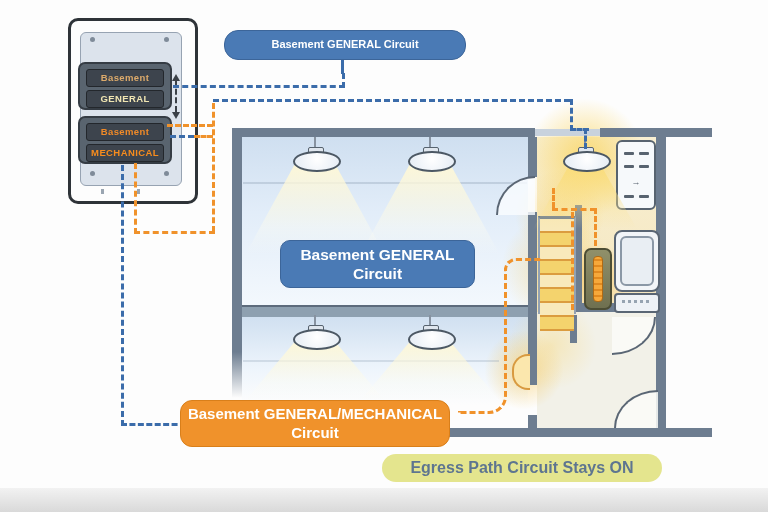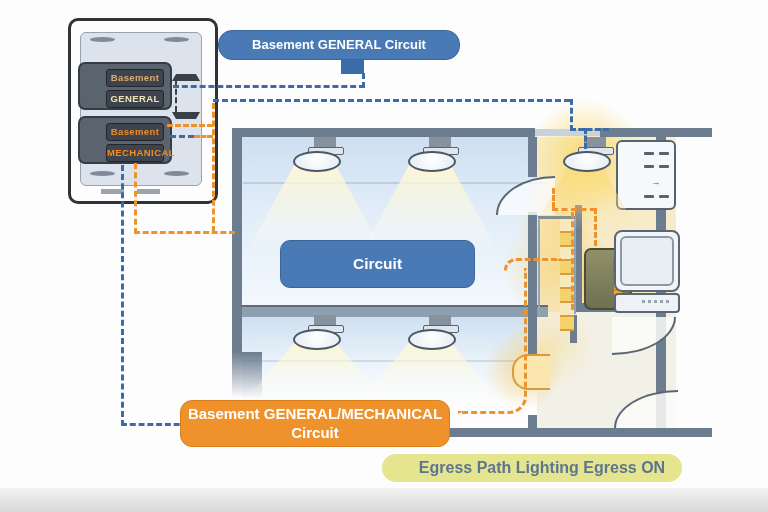--- a/index.html
+++ b/index.html
@@ -1,18 +1,18 @@
 <!DOCTYPE html>
 <html><head>
 <meta charset="utf-8">
 <style>
   html,body{margin:0;padding:0;background:#fff;}
   #stage{position:relative;width:768px;height:512px;background:#fdfdfd;overflow:hidden;
          font-family:"Liberation Sans",sans-serif;}
-  .abs{position:absolute;padding-left:20px;}
+  .abs{position:absolute;}
   
   .wall{position:absolute;background:#6d7d90;}
   
   .callout{position:absolute;color:#fff;font-weight:bold;text-align:center;
            display:flex;flex-direction:column;justify-content:center;line-height:1.25;}
   .callout.blue{background:#4a7ab5;border:1px solid #3c6599;}
   .callout.orange{background:#f0922b;border:1px solid #d97f1a;}
   
   .dash-blue-h{position:absolute;height:0;border-top:3px dashed #3b6caa;}
   .dash-blue-v{position:absolute;width:0;border-left:3px dashed #3b6caa;}
@@ -214,33 +214,34 @@
   <div class="dash-or-h" style="left:194px;top:135px;width:19px;"></div>
   <div class="dash-or-v" style="left:212px;top:103px;height:129px;"></div>
   <div class="abs" style="left:134px;top:163px;width:78px;height:68px;border-left:3px dashed #f0922b;border-bottom:3px dashed #f0922b;"></div>
   <div class="abs" style="left:458px;top:268px;width:46px;height:143px;border-right:3px dashed #f0922b;border-bottom:3px dashed #f0922b;border-bottom-right-radius:18px;"></div>
   <div class="abs" style="left:504px;top:258px;width:34px;height:10px;border-left:3px dashed #f0922b;border-top:3px dashed #f0922b;border-top-left-radius:12px;"></div>
   <div class="dash-or-v" style="left:571px;top:212px;height:98px;"></div>
   <div class="dash-or-h" style="left:552px;top:208px;width:44px;"></div>
   <div class="dash-or-v" style="left:594px;top:208px;height:38px;"></div>
   <div class="dash-or-v" style="left:552px;top:188px;height:20px;"></div>
 
-  <div class="callout blue" style="left:218px;top:30px;width:240px;height:28px;border-radius:14px;font-size:13px;justify-content:center;">
+  <div class="callout blue" style="left:224px;top:30px;width:240px;height:28px;border-radius:14px;font-size:11px;justify-content:center;">
     <span>Basement GENERAL Circuit</span>
   </div>
 
   <div class="callout blue" style="left:280px;top:240px;width:193px;height:46px;border-radius:10px;font-size:15.5px;">
+    <span>Basement GENERAL</span>
     <span>Circuit</span>
   </div>
 
   <div class="callout orange" style="left:180px;top:400px;width:268px;height:45px;border-radius:12px;font-size:15px;">
     <span>Basement GENERAL/MECHANICAL</span>
     <span>Circuit</span>
   </div>
 
   <div class="abs" style="left:382px;top:454px;width:280px;height:28px;border-radius:14px;background:#e4e58e;
               color:#5e7590;font-weight:bold;font-size:16px;text-align:center;line-height:28px;">
-    <span>Egress Path Lighting Egress ON</span>
+    <span>Egress Path Circuit Stays ON</span>
   </div>
 
   <div class="abs" style="left:0;top:488px;width:768px;height:24px;background:linear-gradient(180deg,#f2f2f2,#d9d9d9);"></div>
 
 </div>
 
 </body></html>

